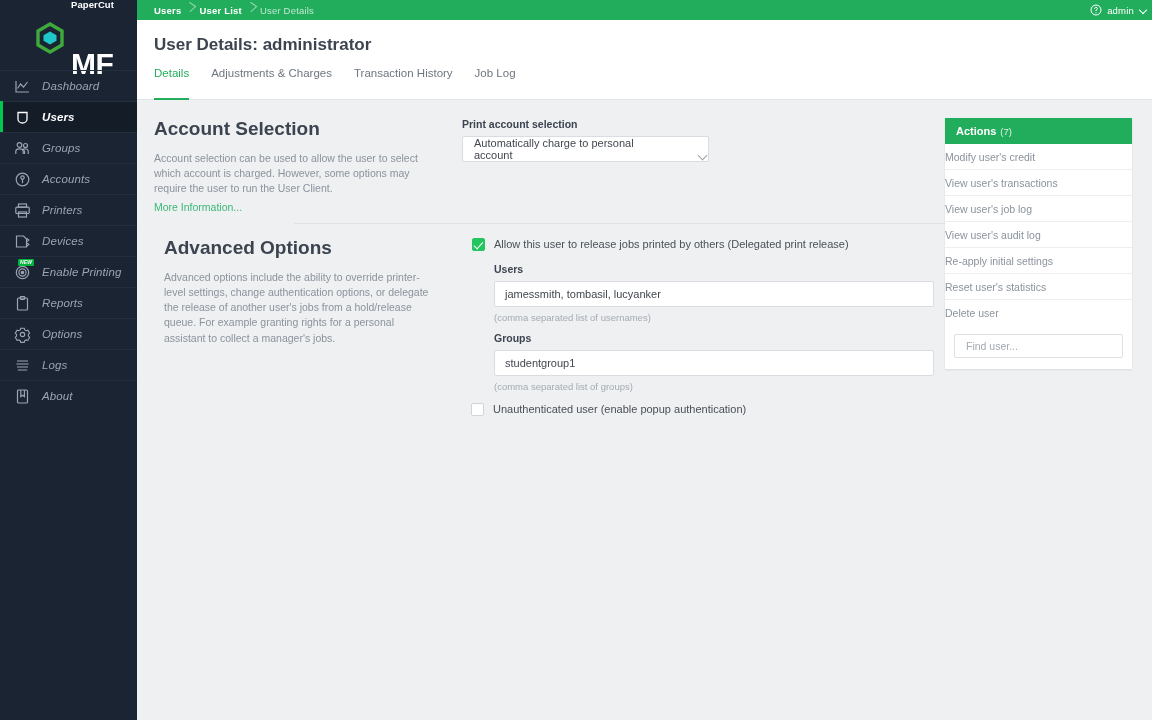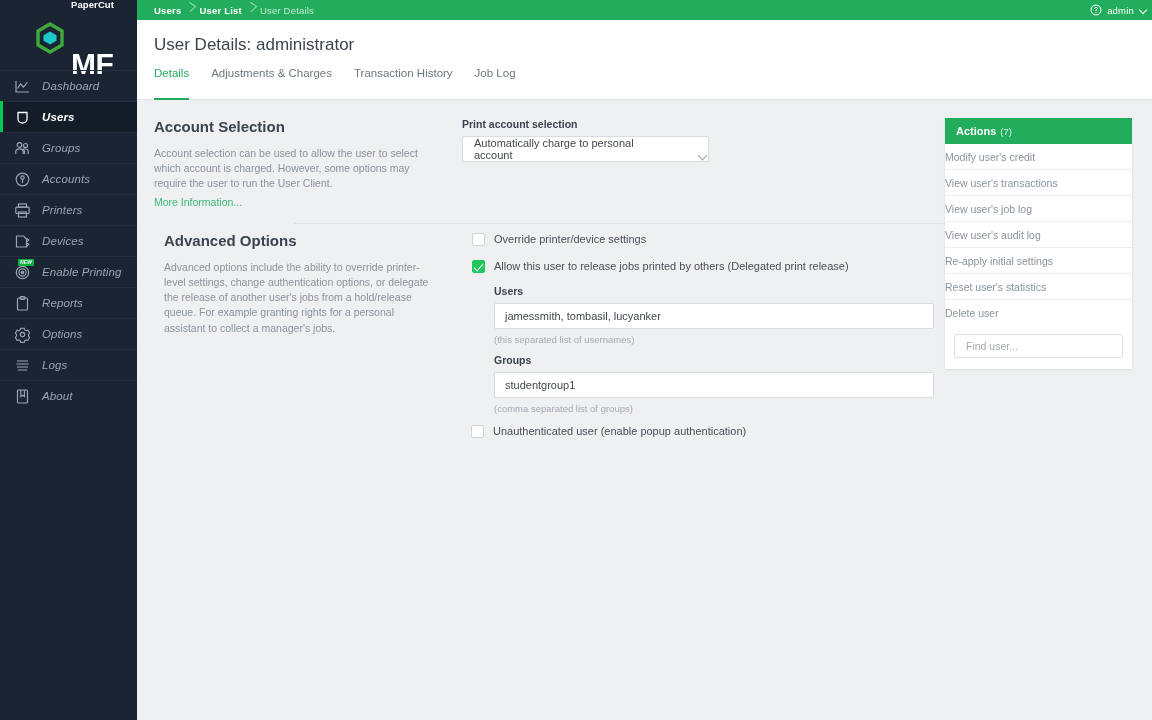--- a/index.html
+++ b/index.html
@@ -109,21 +109,21 @@
     border-left: 1.2px solid #fff; border-bottom: 1.2px solid #fff;
     transform: rotate(-45deg);
   }
 
   
   .page-head {
     background: #ffffff; height: 49px;
     display: flex; align-items: center;
     padding-left: 17px;
   }
-  .page-title { font-size: 17px; color: #3c4450; font-weight: normal; }
+  .page-title { font-size: 17px; color: #3c4450; font-weight: bold; }
 
   .tabbar {
     background: #ffffff; height: 31px;
     display: flex; align-items: flex-end;
     padding-left: 17px; gap: 22px;
     border-bottom: 1px solid #e3e6e9;
   }
   .tab {
     font-size: 11.5px; color: #6f7780;
     padding-bottom: 20px; position: relative; cursor: pointer;
@@ -139,21 +139,21 @@
   .content {
     position: relative; height: 620px; background: #eef0f2;
     padding: 18px 0 0 0;
   }
   .section {
     display: flex; padding: 0 0 0 17px;
     position: relative;
   }
   .sec-left { width: 290px; flex: 0 0 290px; padding-right: 20px; }
   .sec-title {
-    font-size: 15px; color: #3c4450; font-weight: bold;
+    font-size: 19px; color: #3c4450; font-weight: bold;
     margin-bottom: 11px;
   }
   .sec-desc {
     font-size: 10.5px; color: #8b939d; line-height: 1.45;
   }
   .sec-link {
     font-size: 10.5px; color: #3cb878; text-decoration: none; cursor: pointer;
   }
   .sec-right { flex: 1; padding-left: 18px; }
 
@@ -439,36 +439,32 @@
 
       <div class="divider" style="top:123px;"></div>
 
       <section class="section" style="margin-top:22px;padding-left:27px;">
         <div class="sec-left">
           <h2 class="sec-title">Advanced Options</h2>
           <p class="sec-desc">Advanced options include the ability to override printer-level settings, change authentication options, or delegate the release of another user's jobs from a hold/release queue. For example granting rights for a personal assistant to collect a manager's jobs.</p>
         </div>
         <div class="sec-right">
 
-          <div class="cb-row">
-            <span class="cb"></span>
-            <span class="cb-label">Override printer/device settings</span>
-          </div>
 
           <div class="cb-row">
             <span class="cb checked"></span>
             <span class="cb-label">Allow this user to release jobs printed by others (Delegated print release)</span>
           </div>
 
           <div class="indent">
             <div class="sub-label">Users</div>
             <div class="text-input">
               <span>jamessmith, tombasil, lucyanker</span>
             </div>
-            <div class="hint">(this separated list of usernames)</div>
+            <div class="hint">(comma separated list of usernames)</div>
 
             <div class="sub-label">Groups</div>
             <div class="text-input">
               <span>studentgroup1</span>
             </div>
             <div class="hint">(comma separated list of groups)</div>
           </div>
 
           <div class="cb-row" style="margin-top:10px;margin-left:-1px;">
             <span class="cb"></span>

